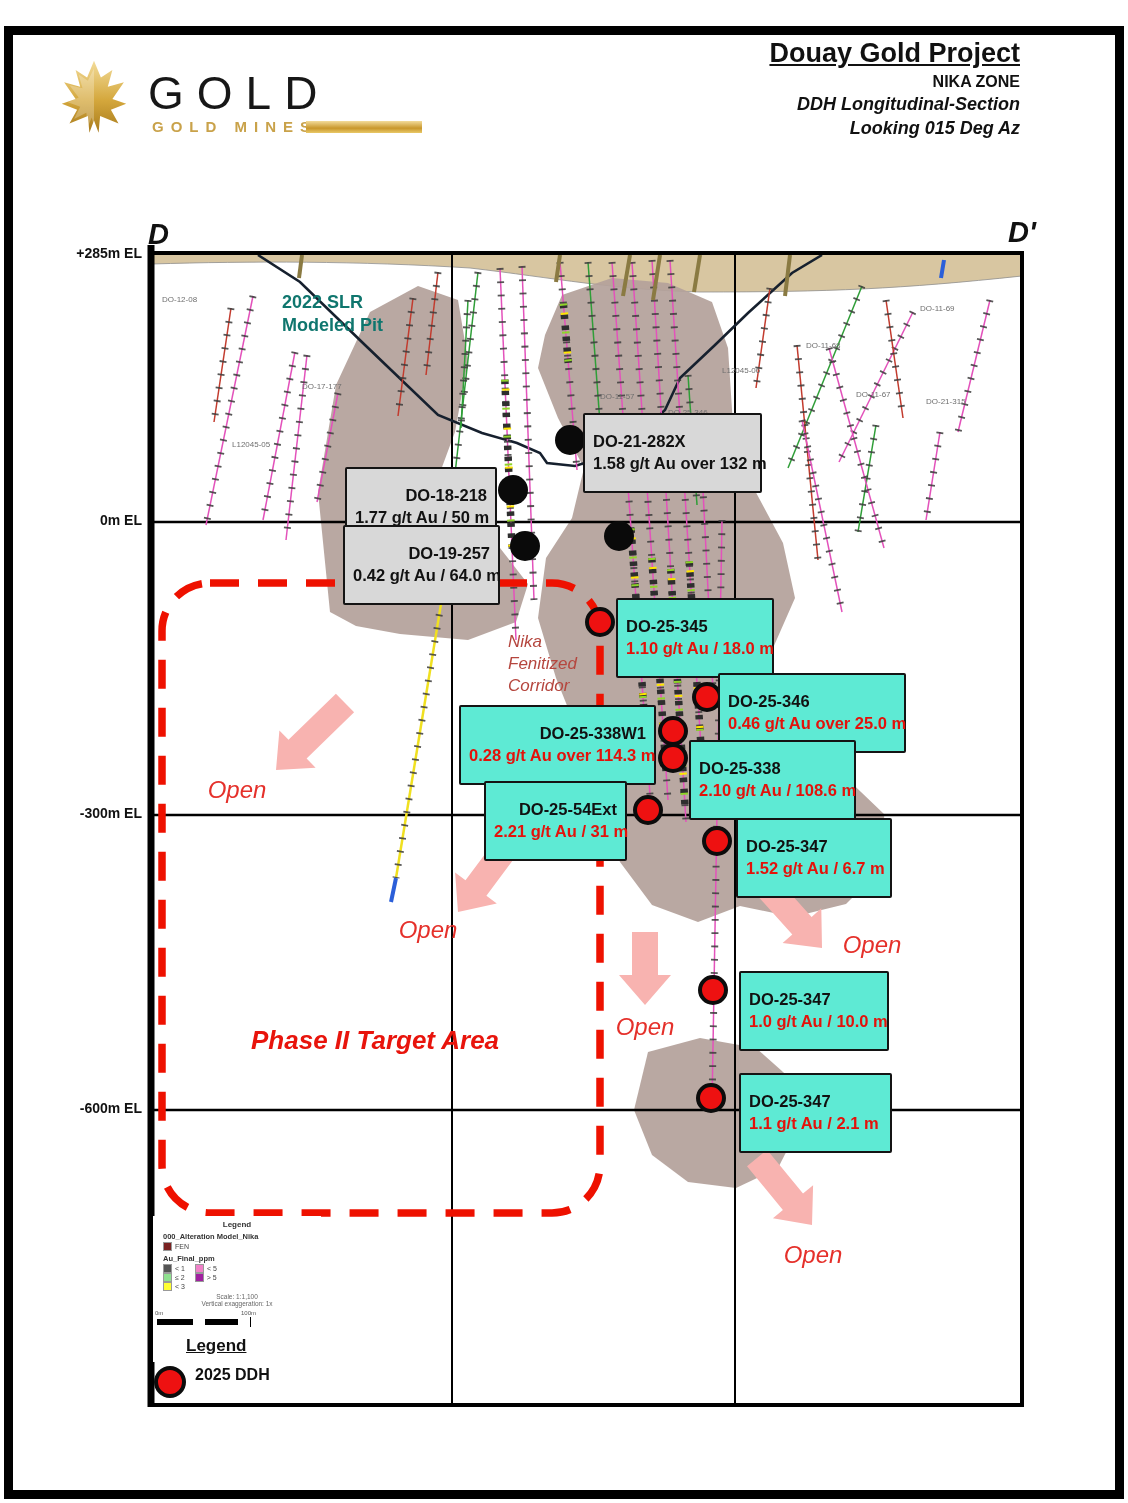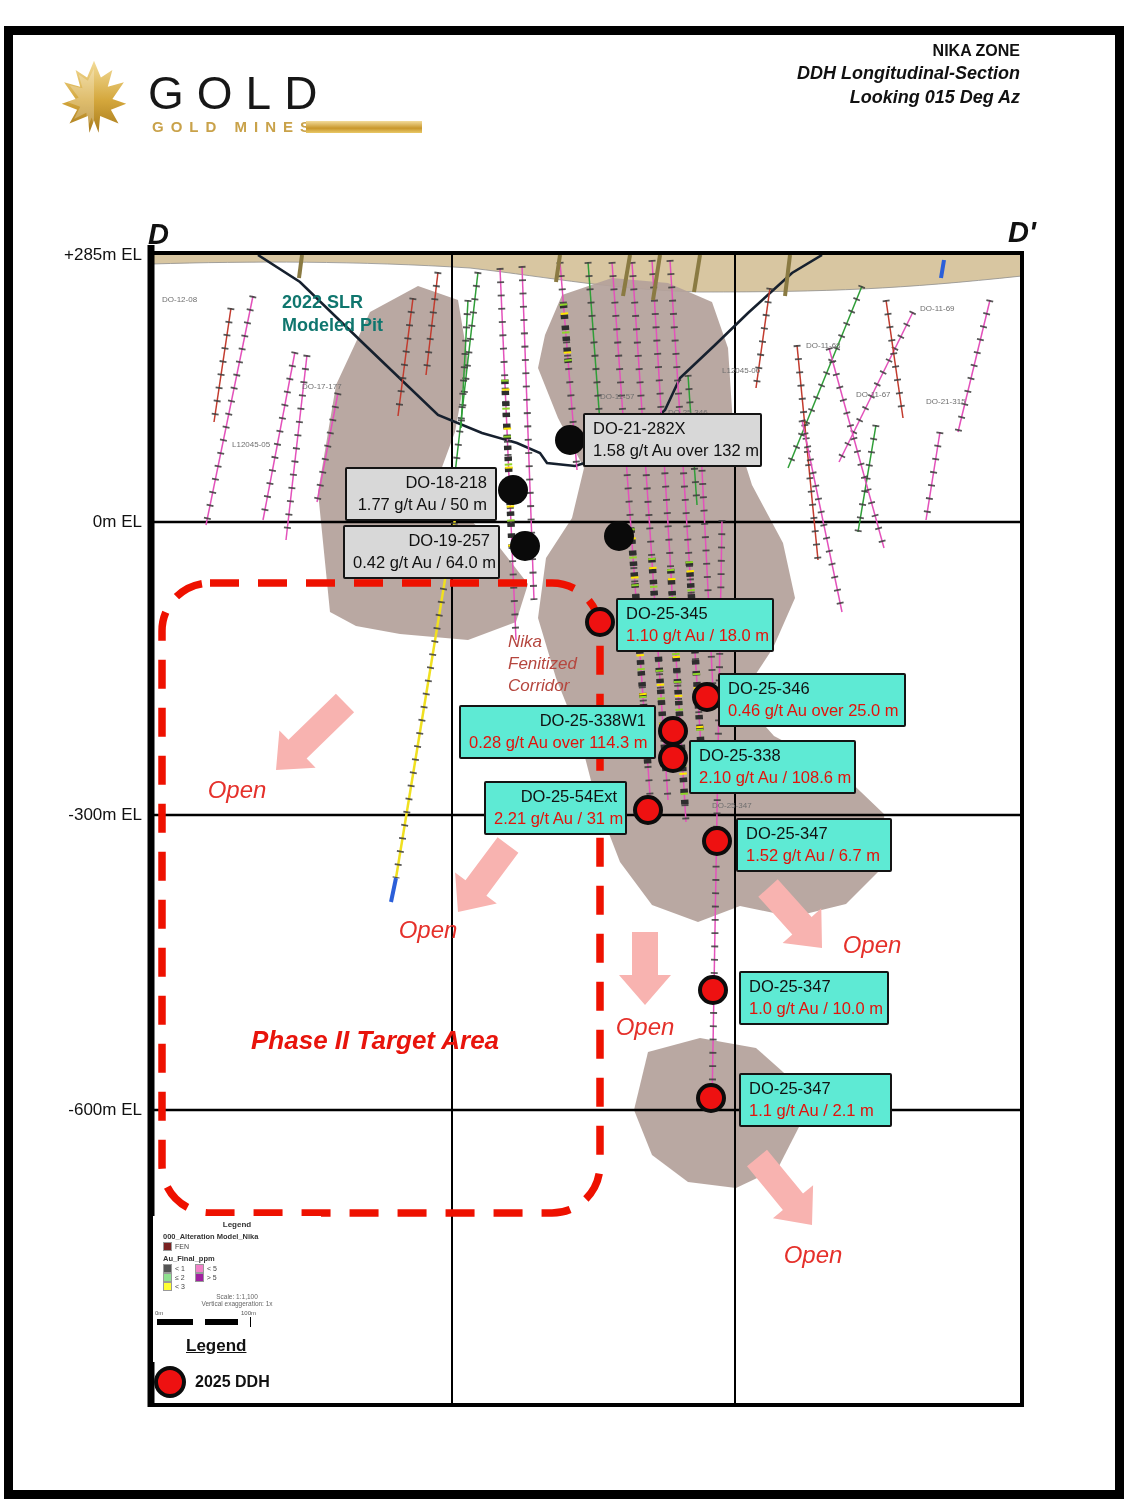--- a/index.html
+++ b/index.html
@@ -13,53 +13,53 @@
   .logo-word{position:absolute;left:100px;top:18px;font-size:46px;font-weight:500;letter-spacing:13px;color:#171717;}
   .logo-sub{position:absolute;left:104px;top:70px;font-size:15px;font-weight:600;letter-spacing:7px;color:#c9a24a;}
   .logo-bar{position:absolute;left:258px;top:73px;width:116px;height:12px;
             background:linear-gradient(180deg,#f3dc9a,#c9972c 60%,#e9c968);}
   .titleblock{position:absolute;right:108px;top:38px;text-align:right;color:#111;z-index:5;}
   .t1{font-size:27px;font-weight:800;text-decoration:underline;}
   .t2{font-size:16px;font-weight:800;margin-top:4px;}
   .t3,.t4{font-size:18px;font-weight:700;font-style:italic;margin-top:3px;}
   
   .endlab{position:absolute;font-size:29px;font-weight:800;font-style:italic;color:#111;z-index:5;}
-  .elev{position:absolute;font-size:17px;font-weight:400;color:#111;text-align:right;width:100px;z-index:5;}
+  .elev{position:absolute;font-size:14px;font-weight:700;color:#111;text-align:right;width:100px;z-index:5;}
   
   .maplab{position:absolute;z-index:4;}
   .pitlab{font-size:18px;font-weight:700;color:#0f766e;line-height:1.25;margin-left:35px;}
   .corrlab{font-size:17px;font-style:italic;color:#b5463e;line-height:1.3;}
   .deeplab{font-size:13.5px;font-style:italic;color:#5f5f5f;text-align:right;line-height:1.3;}
   .phaselab{font-size:26px;font-weight:800;font-style:italic;color:#e8140c;white-space:nowrap;}
   .openlab{position:absolute;font-size:24px;font-style:italic;color:#e5302a;transform:translate(-50%,-50%);z-index:4;}
   .tinylab{position:absolute;font-size:8px;color:#6f6f6f;z-index:2;white-space:nowrap;}
   
-  .callout{position:absolute;border:2.5px solid #141414;border-radius:2px;padding:3px 8px;
-           z-index:6;white-space:nowrap;line-height:1.33;font-weight:400;font-size:16.5px;}
+  .callout{position:absolute;border:2.5px solid #141414;border-radius:2px;padding:16px 8px;
+           z-index:6;white-space:nowrap;line-height:1.33;font-weight:700;font-size:16.5px;}
   .callout.hist{background:#d8d8d8;color:#111;}
   .callout.new{background:#5eead4;color:#111;}
   .callout .val{display:block;}
   .callout.new .val{color:#e3120b;}
   .callout.ar{text-align:right;}
   
   .legpanel{position:absolute;left:153px;top:1216px;width:168px;height:146px;background:#fff;z-index:3;
             color:#333;font-size:7.5px;}
   .legpanel .lt{font-weight:700;text-align:center;margin-top:4px;font-size:8px;}
   .legpanel .sec{font-weight:700;margin:3px 0 1px 10px;font-size:7.5px;}
   .legrow{display:flex;gap:10px;margin-left:10px;align-items:center;height:9px;}
   .sw{display:inline-block;width:7px;height:7px;margin-right:3px;border:0.5px solid #999;vertical-align:-1px;}
   .legitem{display:inline-flex;align-items:center;font-size:7px;color:#444;}
   .scaletxt{text-align:center;color:#666;font-size:6.5px;margin-top:2px;}
   .sbwrap{position:relative;height:22px;margin-top:3px;}
   .sb{position:absolute;background:#000;height:6px;}
   .sblab{position:absolute;font-size:6px;color:#555;}
   
   .mainleg{position:absolute;left:154px;top:1336px;z-index:4;color:#111;}
   .mainleg .mlt{font-size:17px;font-weight:800;text-decoration:underline;margin-left:32px;}
-  .mlrow{display:flex;align-items:center;margin-top:10px;}
+  .mlrow{display:flex;margin-top:10px;}
   .mldot{width:24px;height:24px;border-radius:50%;background:#ee1111;border:4px solid #0c0c0c;margin-right:9px;}
   .mllab{font-size:16px;font-weight:700;}
 </style>
 </head>
 <body>
 
 <div class="page">
   <div class="frame"></div>
 
   <svg class="scene" id="scene" width="1128" height="1503" viewBox="0 0 1128 1503">
@@ -194,20 +194,21 @@
       </defs>
       <path fill="url(#gg)" d="M60,4 L69,26 L84,16 L78,38 L99,32 L84,54 L102,60 L82,68 L92,86 L68,76 L66,98 L60,82 L54,98 L52,76 L28,86 L38,68 L18,60 L36,54 L21,32 L42,38 L36,16 L51,26 Z"></path>
       <path fill="#fff" opacity="0.25" d="M60,14 L60,90 L57,78 L52,90 L50,72 L34,80 L42,64 L26,58 L40,52 L28,36 L45,40 L40,22 L52,30 Z"></path>
     </svg>
     <div class="logo-word">GOLD</div>
     <div class="logo-sub">GOLD MINES</div>
     <div class="logo-bar"></div>
   </div>
 
   <div class="titleblock">
+    <div class="t1">Douay Gold Project</div>
     <div class="t2">NIKA ZONE</div>
     <div class="t3">DDH Longitudinal-Section</div>
     <div class="t4">Looking 015 Deg Az</div>
   </div>
 
   <div class="endlab" style="left:148px;top:218px;">D</div>
   <div class="endlab" style="left:1008px;top:216px;">D'</div>
 
   <div class="maplab pitlab" style="left:247px;top:291px;">
     <div>2022 SLR</div>

